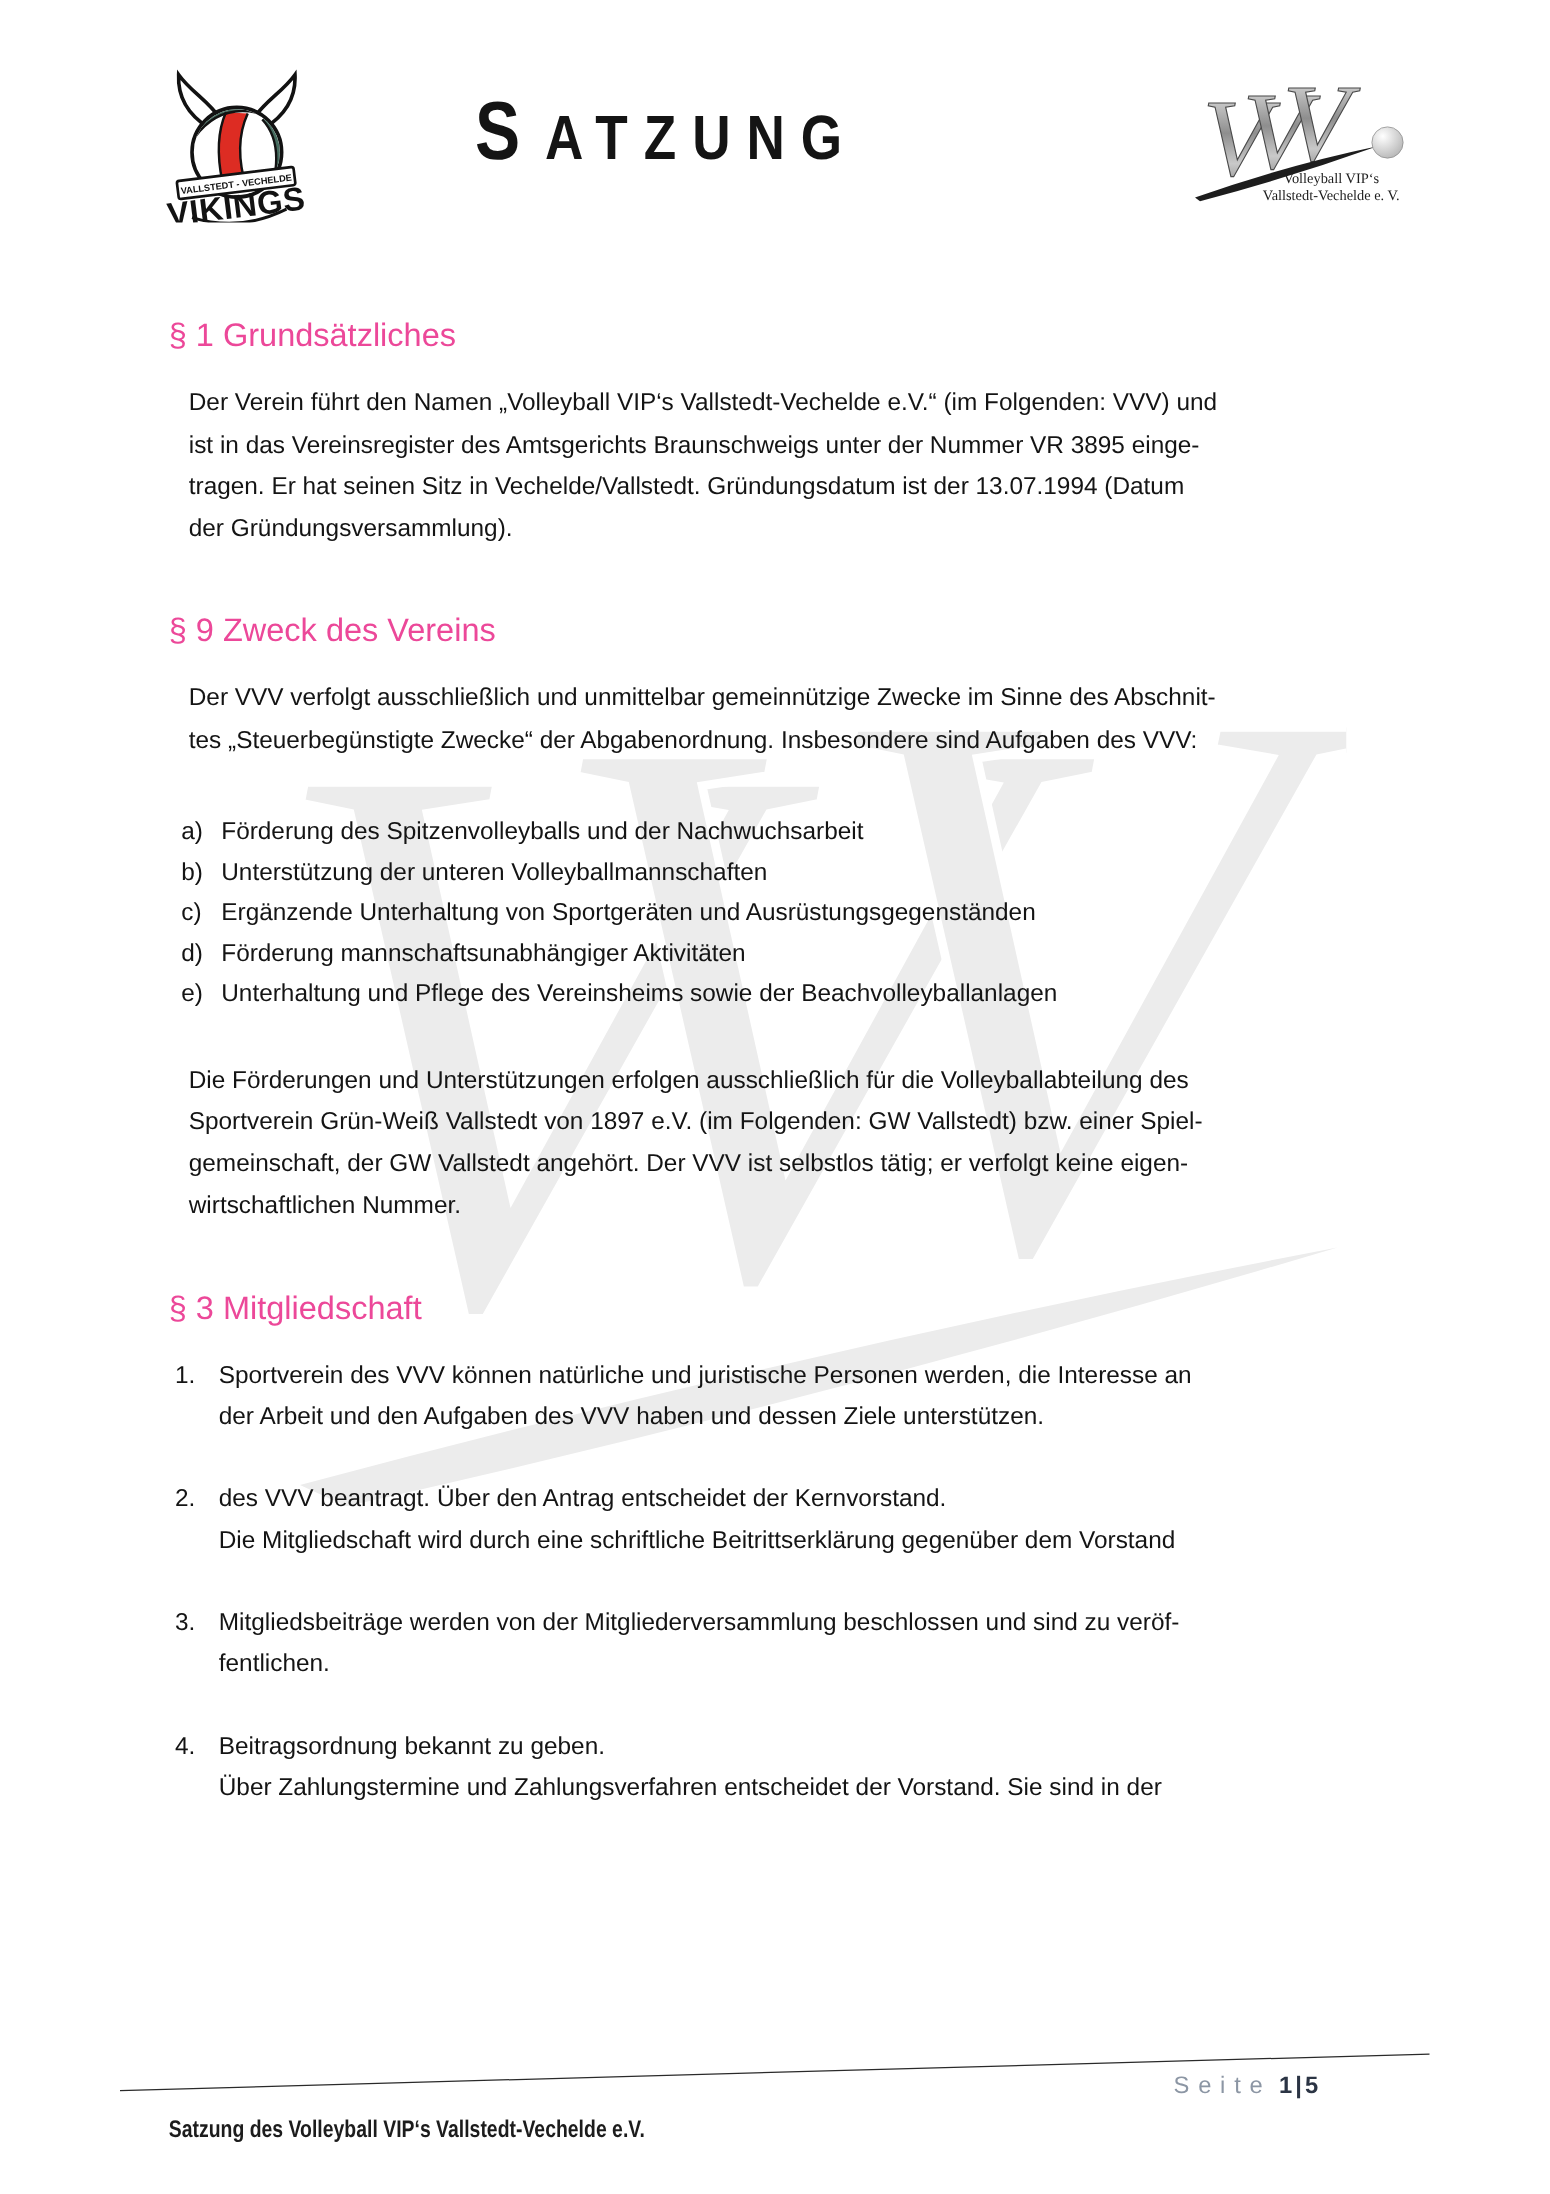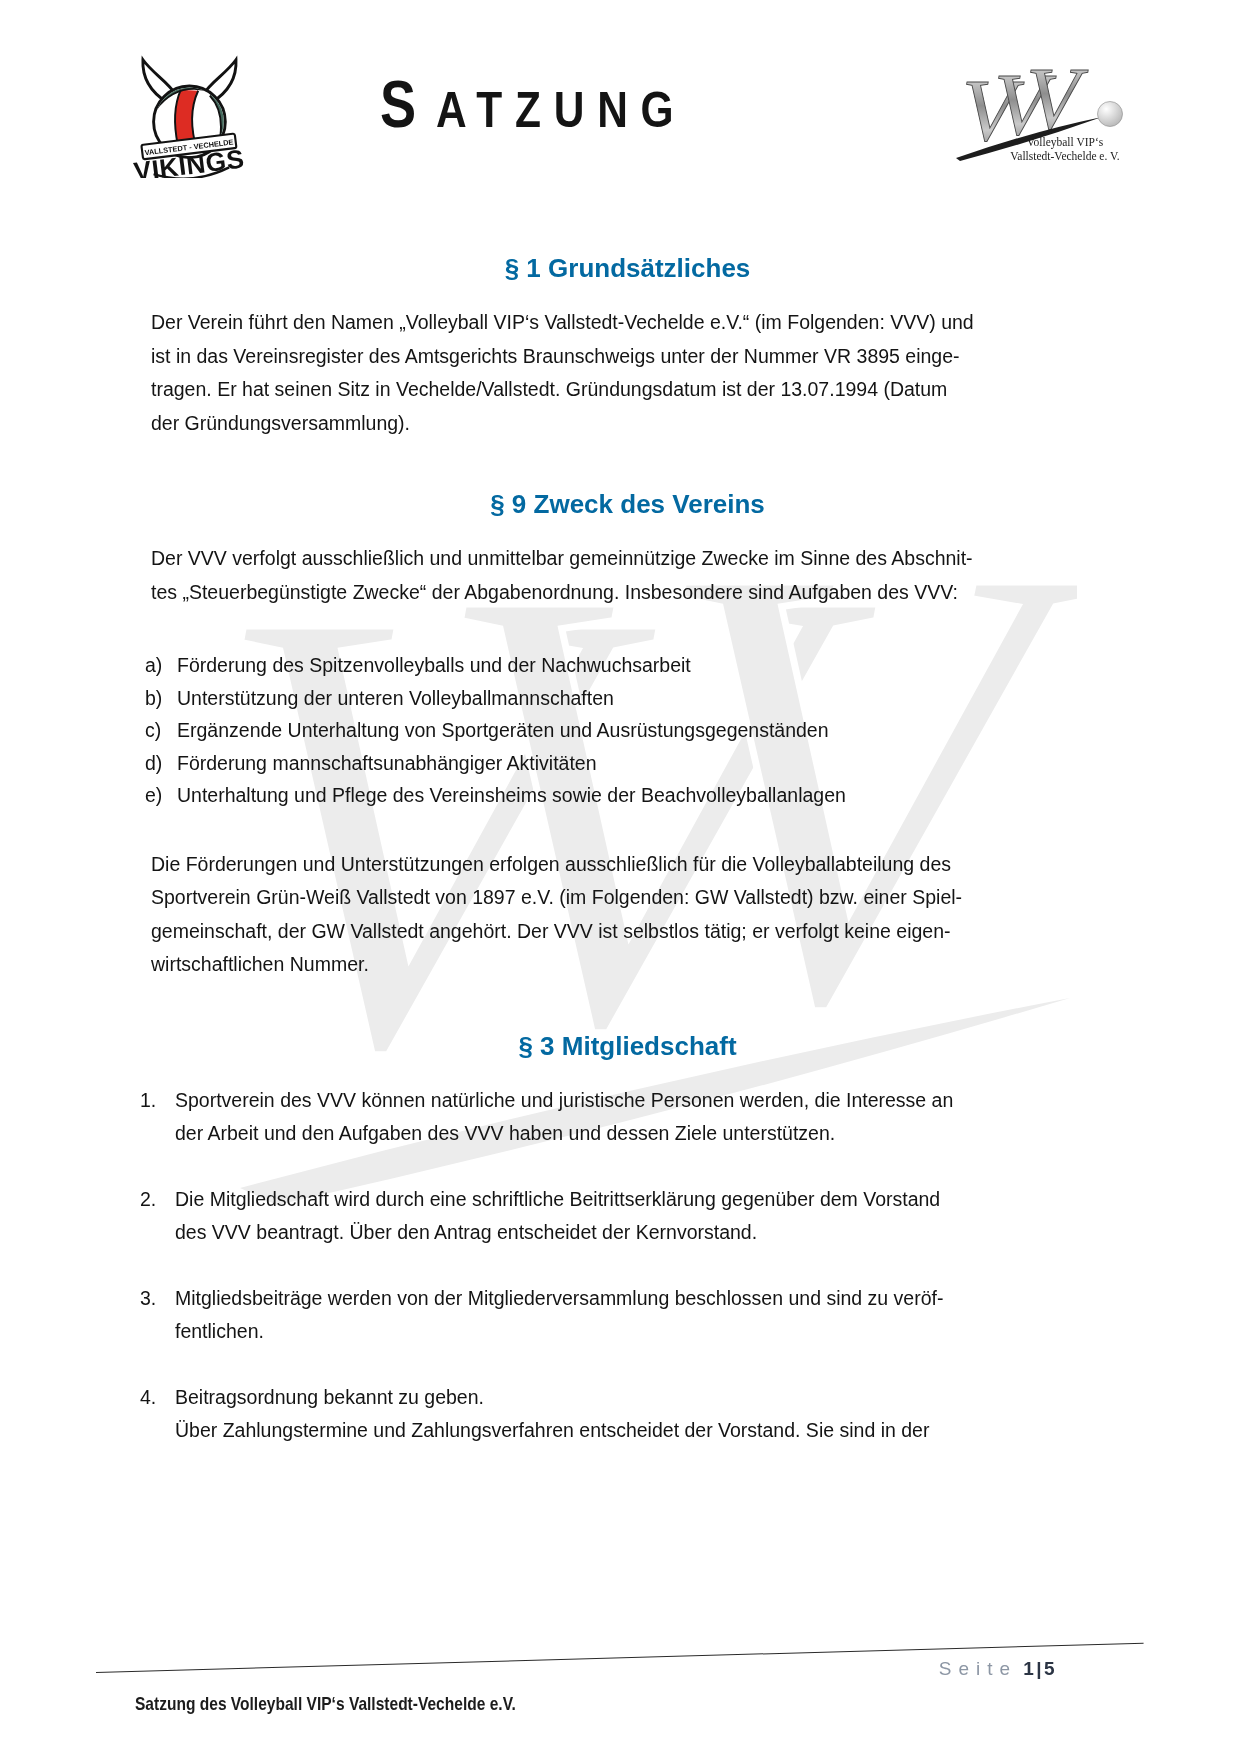--- a/index.html
+++ b/index.html
@@ -13,21 +13,21 @@
   .t-first{font-size:66px;font-weight:700;letter-spacing:12px;transform:scaleX(.82);transform-origin:left bottom;display:inline-block;}
   .t-rest{font-size:50px;font-weight:700;letter-spacing:15px;transform:scaleX(.85);transform-origin:left bottom;display:inline-block;}
   .vvv-logo{position:absolute;left:952px;top:48px;width:185px;height:118px;}
 
   
   .watermark{position:absolute;left:222px;top:540px;width:855px;height:665px;z-index:0;}
 
   
   .content{position:absolute;left:135px;top:252px;width:985px;z-index:2;
            font-size:19.5px;line-height:33.5px;}
-  .section-heading{font-size:26px;font-weight:700;line-height:32px;color:#0369a1;margin:0 0 22px 0;text-align:center;}
+  .section-heading{font-size:26px;font-weight:400;line-height:32px;color:#ec4899;margin:0 0 22px 0;}
   .mt-sect{margin-top:48px;}
   .para{margin:16px;}
   .pline{white-space:nowrap;}
   .alpha-list{margin-top:40px;margin-left:10px;}
   .alpha-item{display:grid;grid-template-columns:32px 1fr;line-height:32.5px;}
   .para-after-list{margin-top:36px;}
   .num-list{margin-top:0;margin-left:5px;}
   .num-item{display:grid;grid-template-columns:35px 1fr;margin-top:32px;}
   .num-item.first{margin-top:22px;}
 
@@ -166,22 +166,22 @@
       <div class="num-item first">
         <span>1.</span>
         <span>
           <div class="pline">Sportverein des VVV können natürliche und juristische Personen werden, die Interesse an</div>
           <div class="pline">der Arbeit und den Aufgaben des VVV haben und dessen Ziele unterstützen.</div>
         </span>
       </div>
       <div class="num-item">
         <span>2.</span>
         <span>
+          <div class="pline">des VVV beantragt. Über den Antrag entscheidet der Kernvorstand.</div>
           <div class="pline">Die Mitgliedschaft wird durch eine schriftliche Beitrittserklärung gegenüber dem Vorstand</div>
-          <div class="pline">des VVV beantragt. Über den Antrag entscheidet der Kernvorstand.</div>
         </span>
       </div>
       <div class="num-item">
         <span>3.</span>
         <span>
           <div class="pline">Mitgliedsbeiträge werden von der Mitgliederversammlung beschlossen und sind zu veröf-</div>
           <div class="pline">fentlichen.</div>
         </span>
       </div>
       <div class="num-item">

